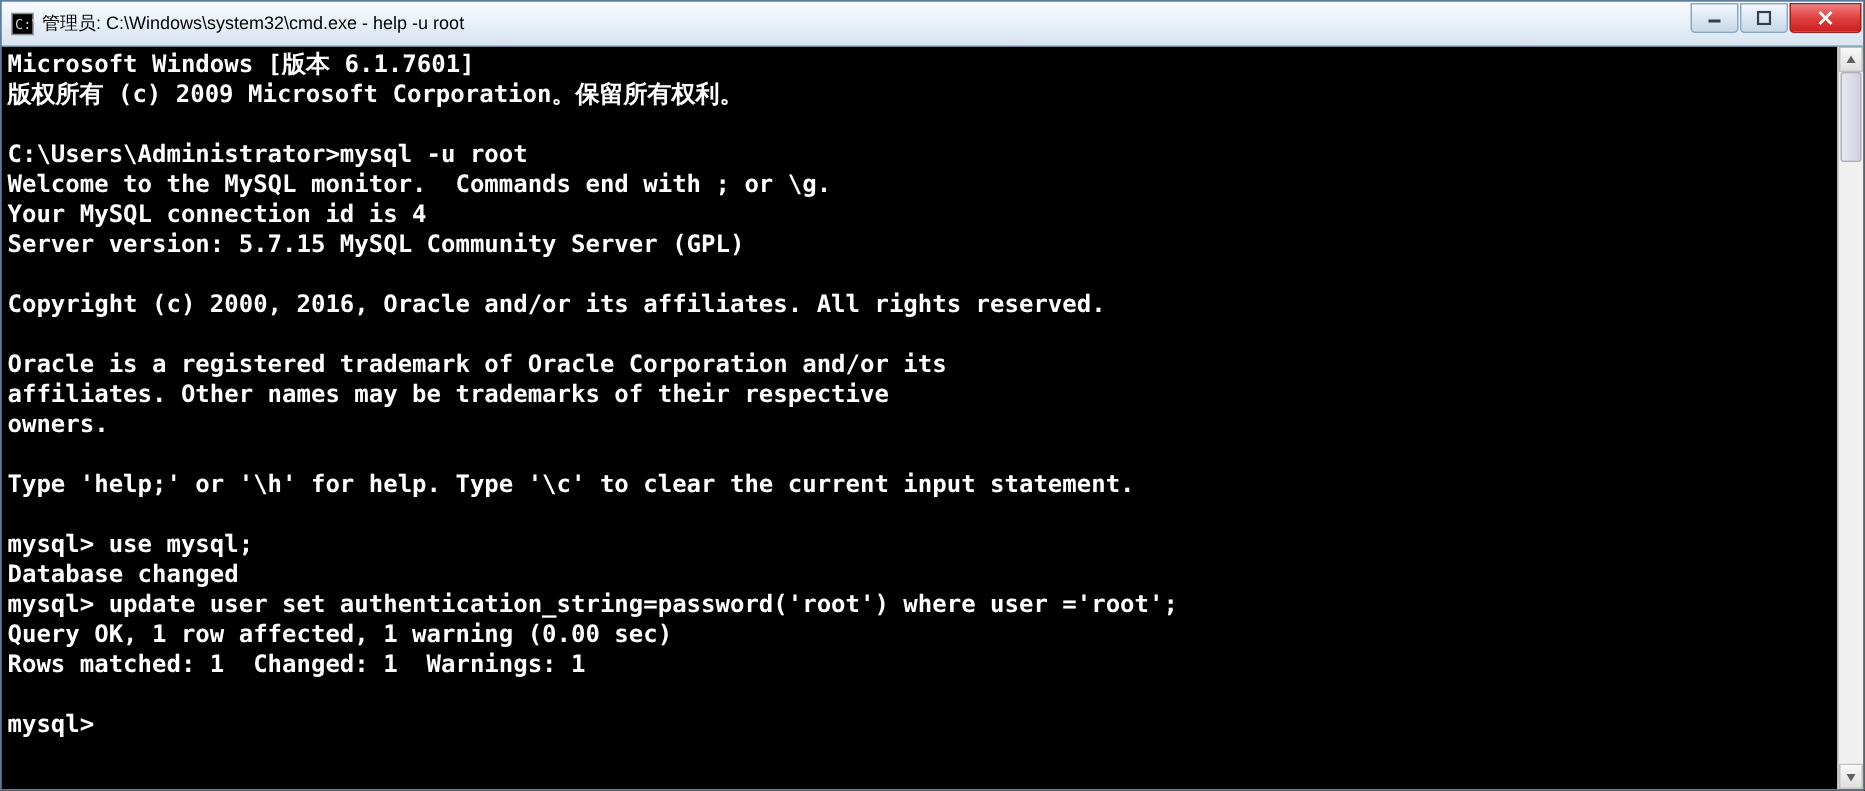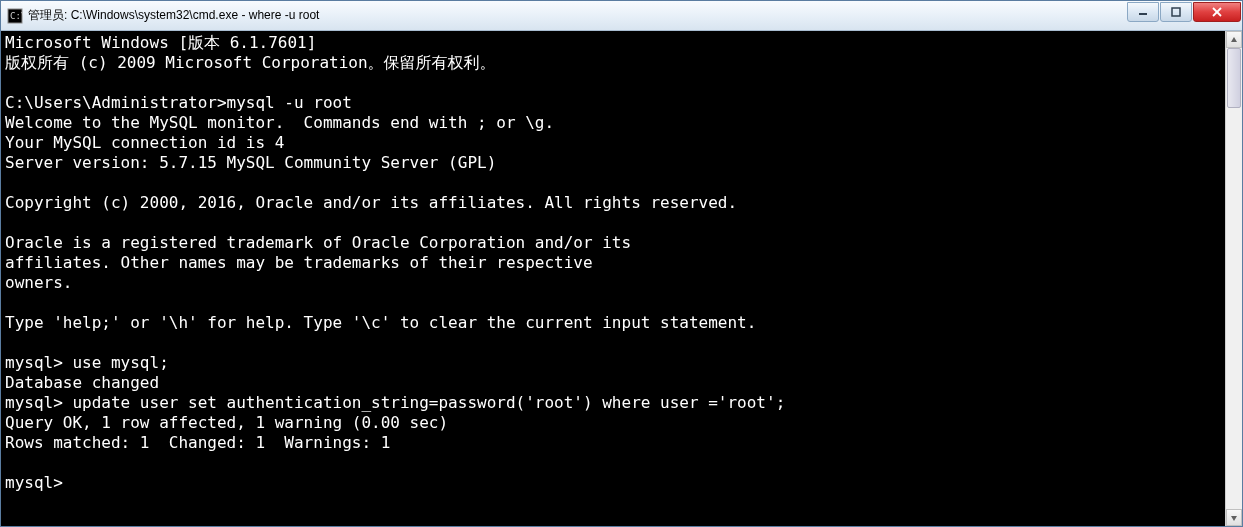--- a/index.html
+++ b/index.html
@@ -74,20 +74,21 @@
     }
     .win-btn svg {
       width: 10px;
       height: 10px;
     }
     .terminal-container {
       flex: 1;
       display: flex;
       background: #7dd3fc;
       overflow: hidden;
+      font-weight: bold;
     }
     .terminal {
       flex: 1;
       background: #000;
       color: #fff;
       font-family: "Consolas", "NSimSun", "SimSun", monospace;
       font-size: 16px;
       line-height: 20px;
       padding: 2px 4px;
       white-space: pre;
@@ -134,21 +135,21 @@
 <body>
 
 <div class="window">
   <div class="titlebar">
     <span class="title-icon">
       <svg viewBox="0 0 16 16">
         <rect x="1" y="1" width="14" height="14" fill="#000" stroke="#888" stroke-width="1"></rect>
         <text x="3" y="11" font-size="9" fill="#ccc" font-family="monospace">C:\</text>
       </svg>
     </span>
-    <span class="title-text">管理员: C:\Windows\system32\cmd.exe - where  -u root</span>
+    <span class="title-text">管理员: C:\Windows\system32\cmd.exe - help  -u root</span>
     <div class="window-controls">
       <div class="win-btn">
         <svg viewBox="0 0 10 10">
             <line x1="1" y1="7" x2="9" y2="7" stroke="#304050" stroke-width="2"></line>
           </svg>
       </div>
       <div class="win-btn">
         <svg viewBox="0 0 10 10">
             <rect x="1" y="1" width="8" height="8" fill="none" stroke="#304050" stroke-width="1.5"></rect>
           </svg>

